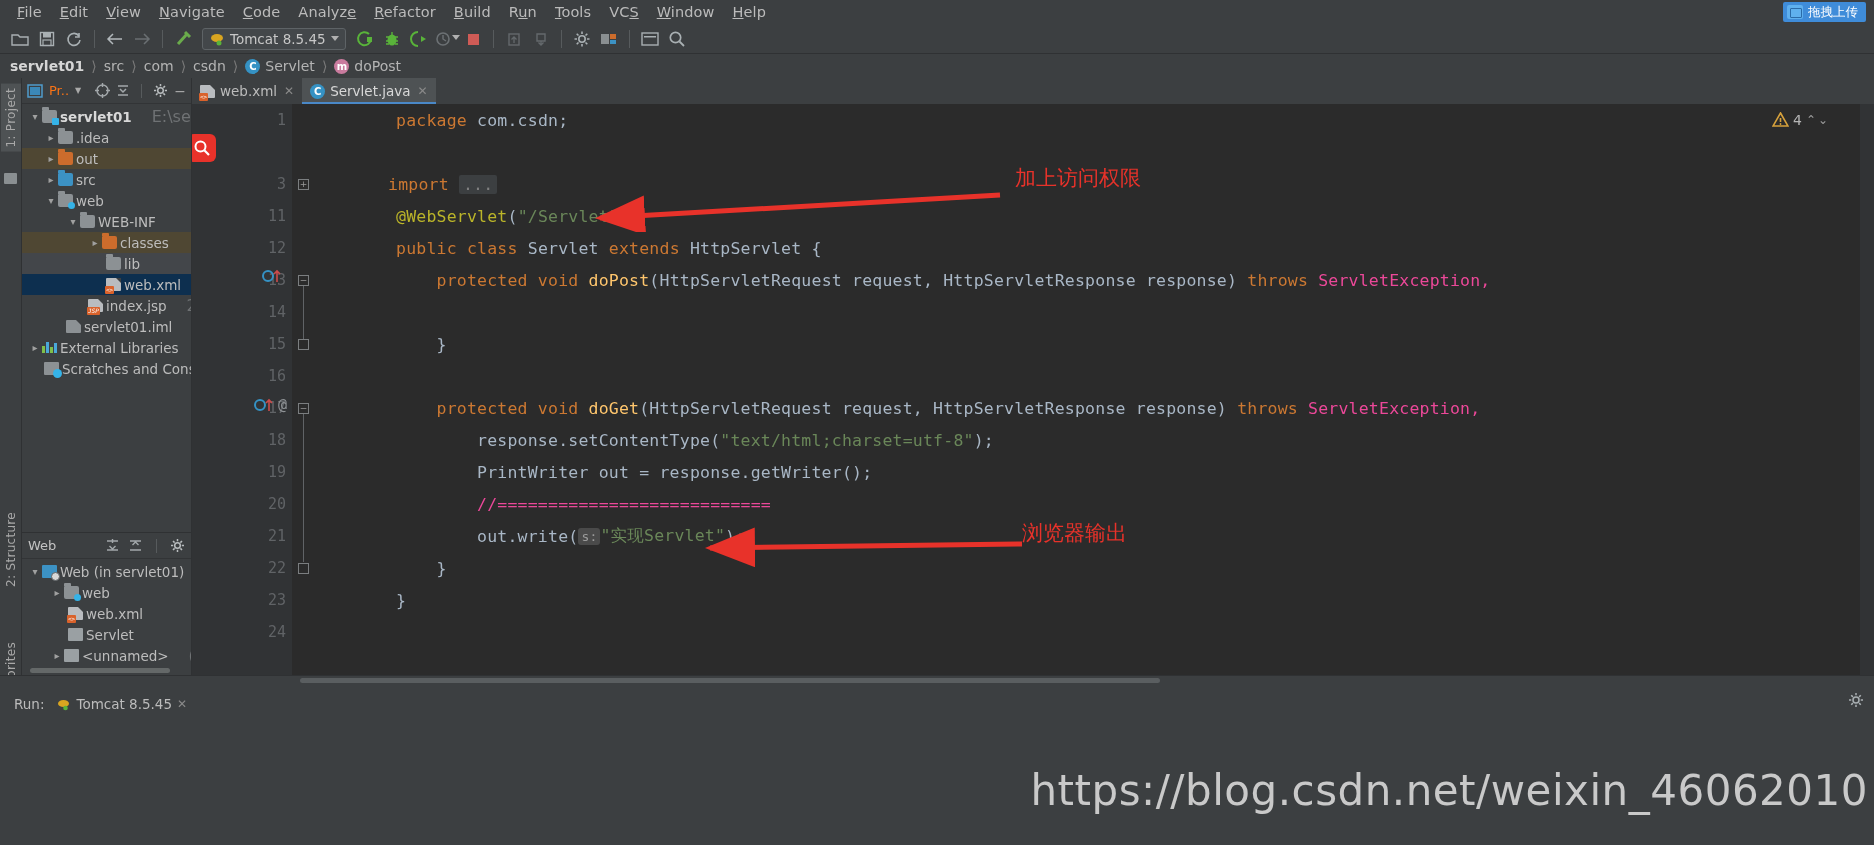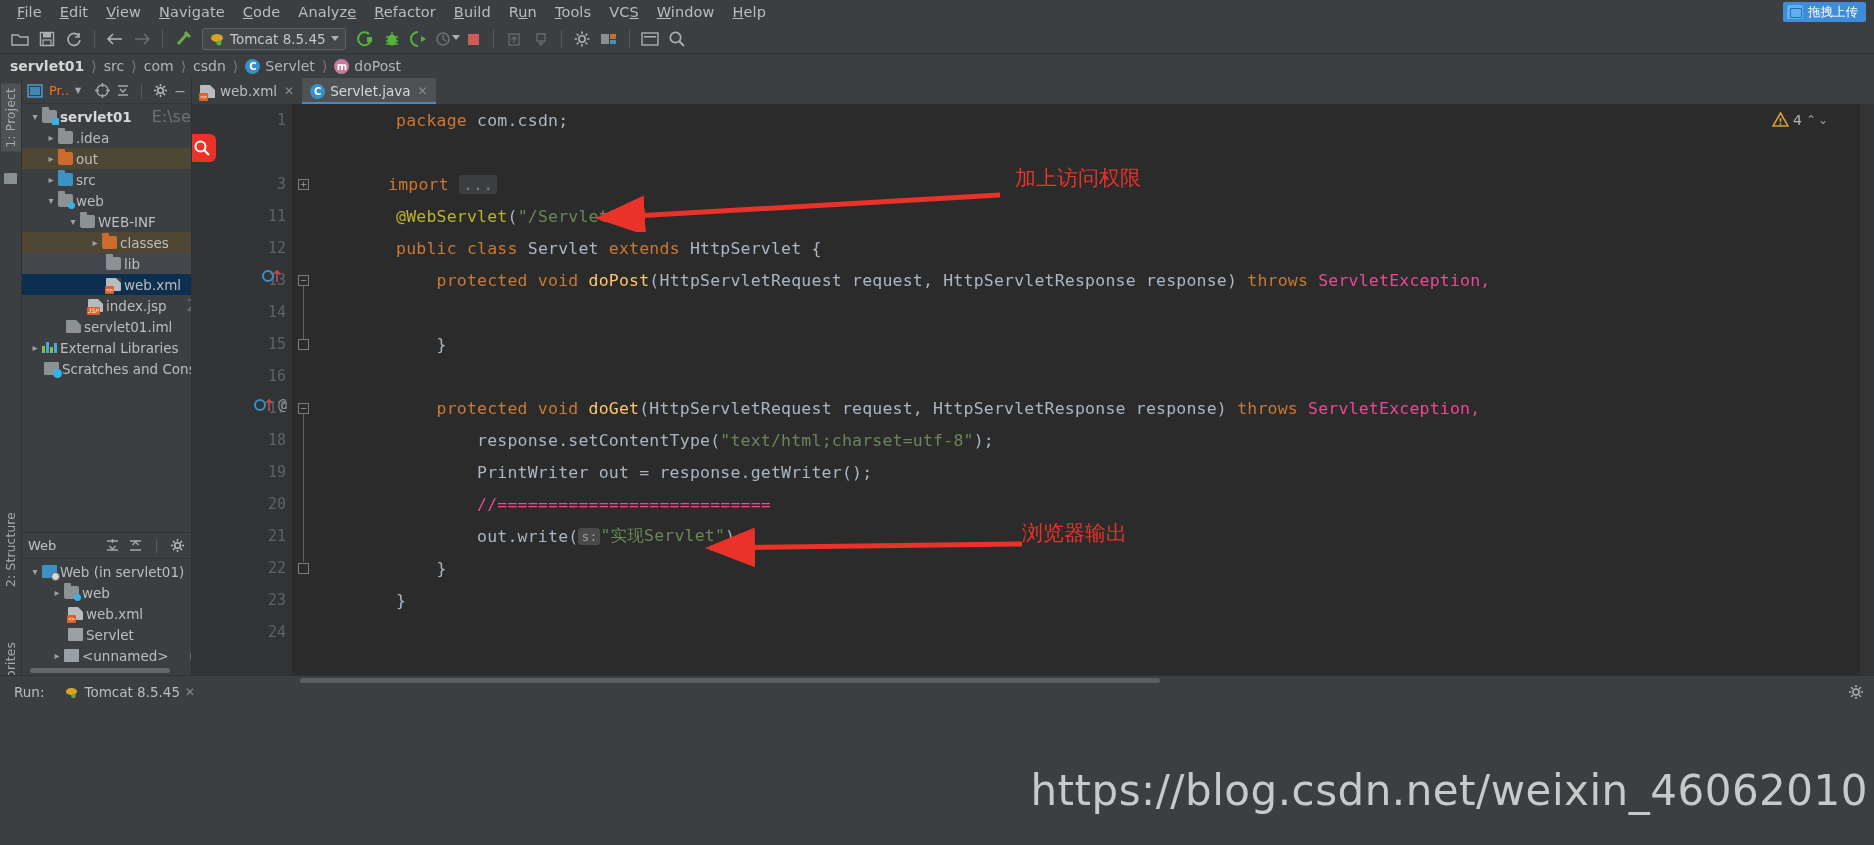--- a/index.html
+++ b/index.html
@@ -174,21 +174,21 @@
 
   .watermark {
     position:absolute; right: 6px; bottom: 30px; color:#d5d5d5; font-size:42px;
     opacity:.92; font-family:"DejaVu Sans","Liberation Sans",sans-serif; white-space:nowrap;
     z-index: 25; letter-spacing: .5px;
   }
 
   
   .hsplit { height: 9px; background:#3c3f41; border-top:1px solid #2f3133; position:relative; }
   .hsplit i { position:absolute; left:300px; top:2px; height:5px; width:860px; background:#5a5e60; border-radius:3px; }
-  .statusbar { height: 28px; background:#3c3f41; display:flex; align-items:flex-start; padding-left:14px; gap:20px; position:relative; }
+  .statusbar { height: 28px; background:#3c3f41; display:flex; align-items:flex-end; padding-left:14px; gap:12px; position:relative; }
   .statusbar .run { color:#bcbcbc; font-size:13.5px; }
   .runtab { display:flex; align-items:center; gap:5px; color:#bcbcbc; font-size:13.5px; }
   .gear-br { position:absolute; right:10px; }
 </style>
 </head>
 <body>
 
 <div class="app">
 
   <div class="menubar">

